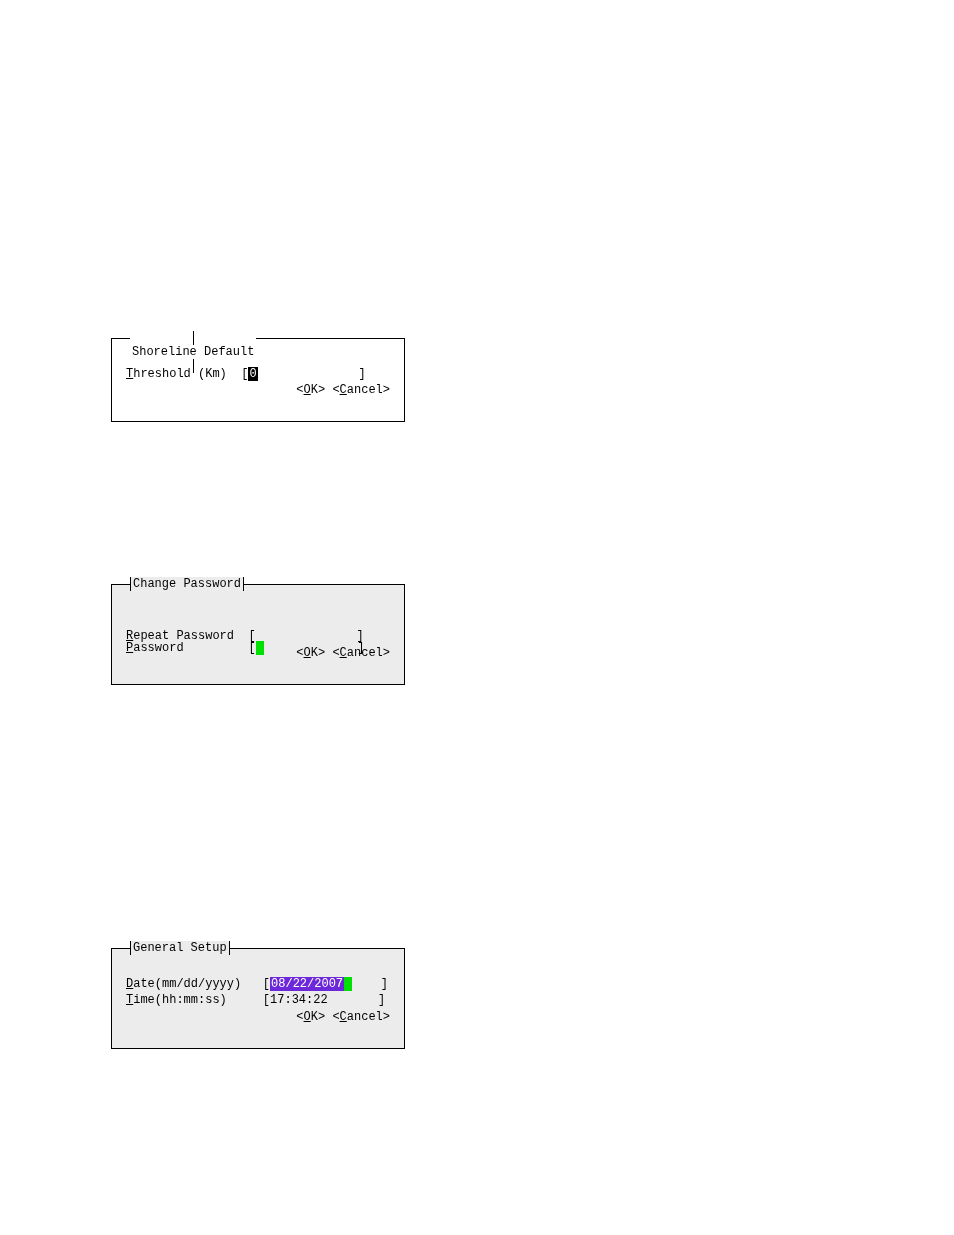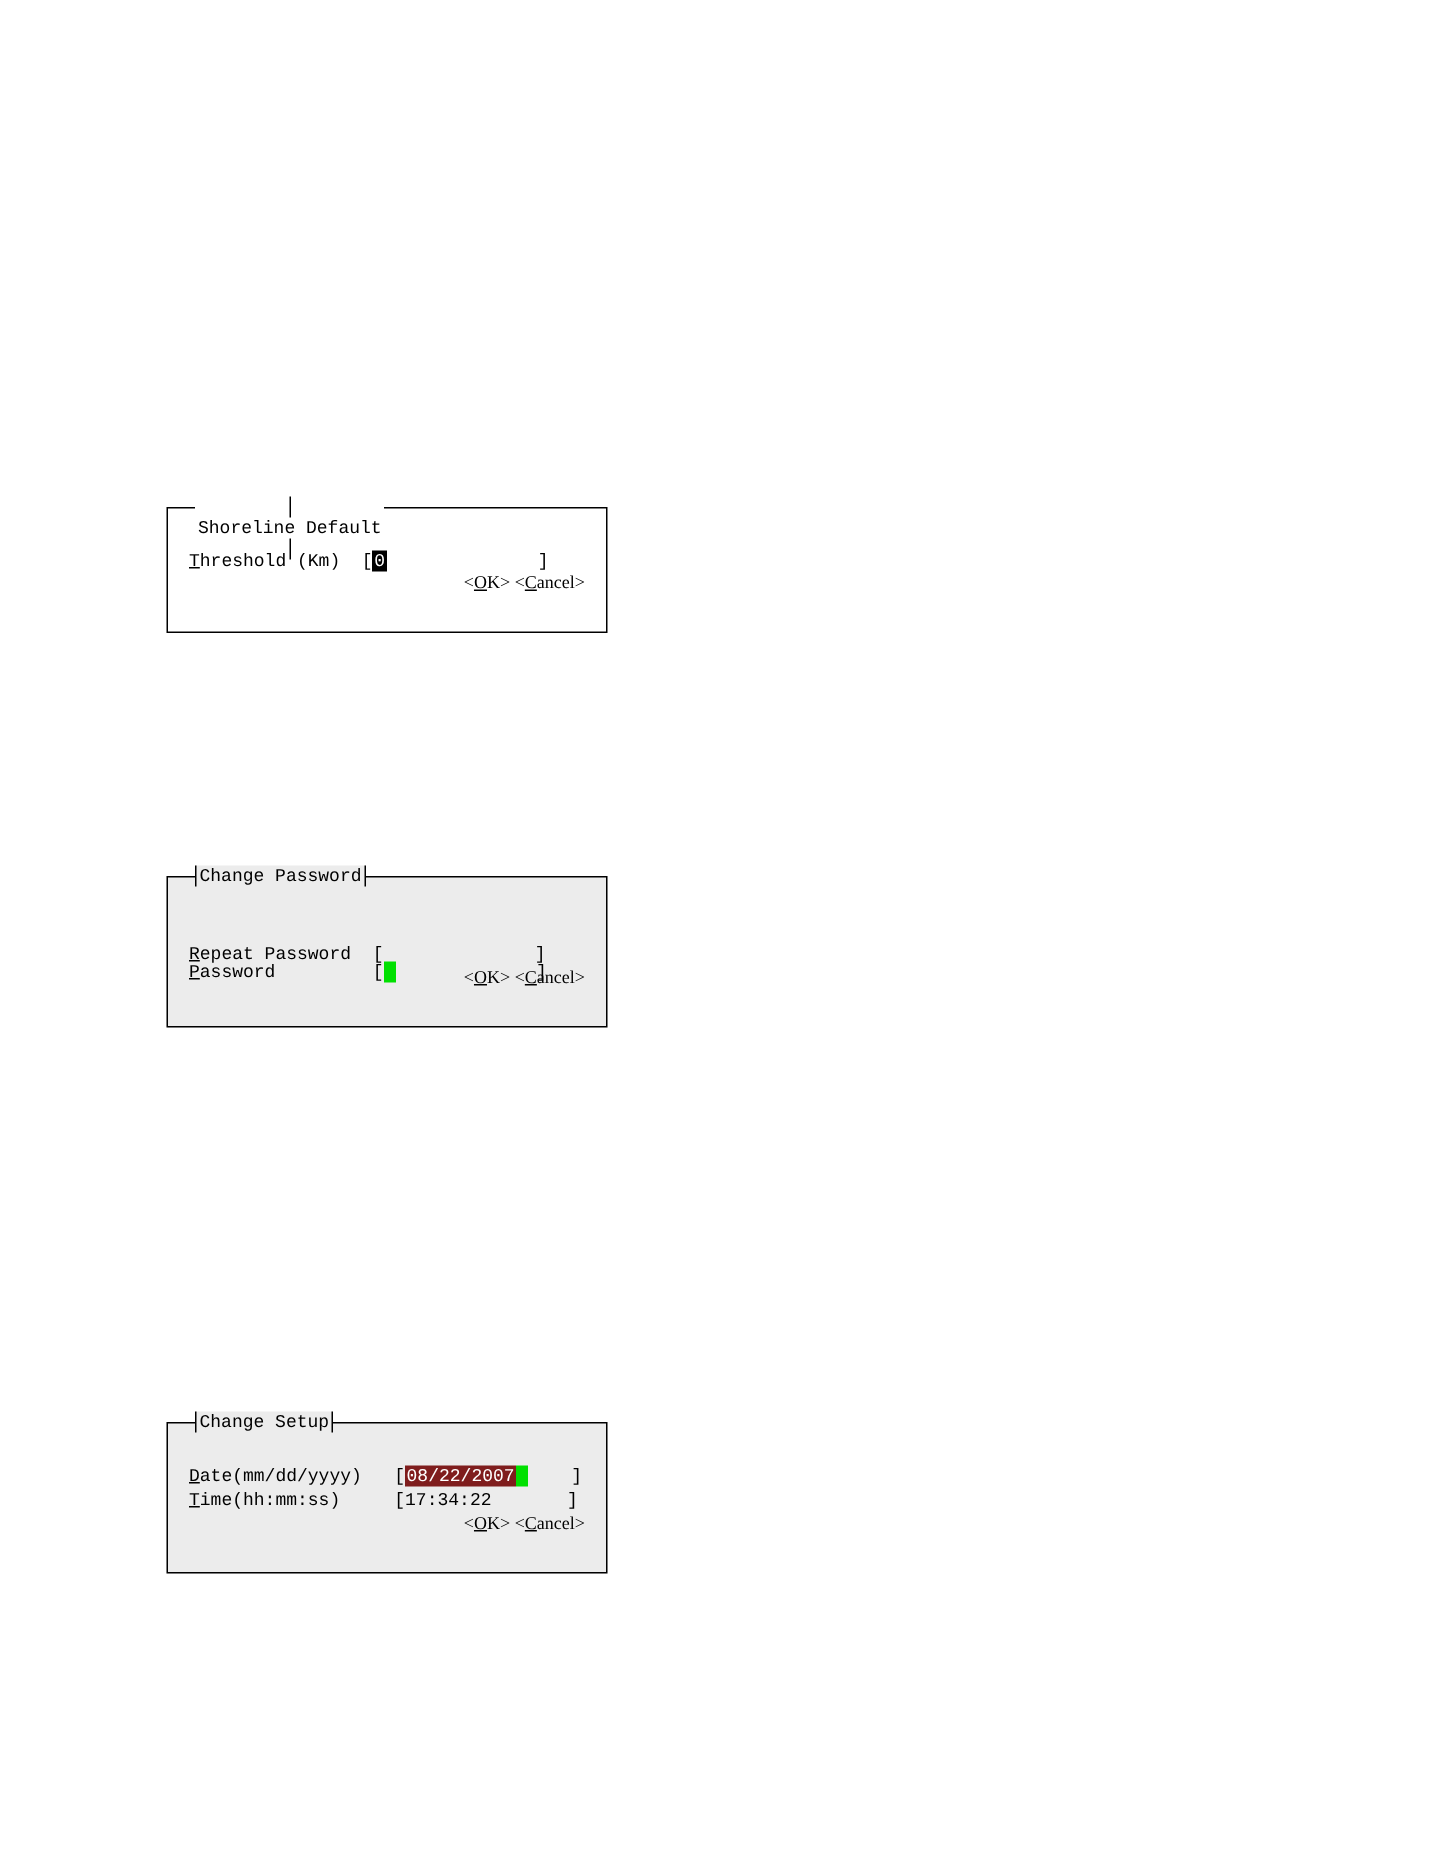--- a/index.html
+++ b/index.html
@@ -61,29 +61,28 @@
   }
   .gcursor {
     display: inline-block;
     background: #00e000;
     width: 8px;
     height: 14px;
     vertical-align: middle;
   }
   .sel {
     display: inline-block;
-    background: #7f1d1d;
+    background: #6d28d9;
     color: #fff;
     padding: 0 1px;
   }
   .btnrow {
     position: absolute;
     right: 14px;
     white-space: pre;
-    font-family: Liberation Serif, serif;
   }
 </style>
 </head>
 <body>
 
 <div class="page">
 
   <div class="dlg" style="left:111px; top:338px; width:294px; height:84px;">
     <div class="title-wrap white-bg" style="left:18px;flex-direction:column;">
       <span class="bar"></span>
@@ -111,21 +110,21 @@
       <span><span class="hot">R</span><span>epeat Password</span></span><span>  [</span><span>              </span><span>]</span>
     </div>
     <div class="btnrow" style="bottom:10px;">
       <span>&lt;<span class="hot">O</span><span>K</span>&gt;</span> <span>&lt;<span class="hot">C</span><span>ancel</span>&gt;</span>
     </div>
   </div>
 
   <div class="dlg grey" style="left:111px; top:948px; width:294px; height:101px;">
     <div class="title-wrap grey-bg" style="left:18px;">
       <span class="bar"></span>
-      <span class="lbl">Change Setup</span>
+      <span class="lbl">General Setup</span>
       <span class="bar"></span>
     </div>
     <div class="row" style="left:14px; top:28px;">
       <span><span class="hot">D</span><span>ate(mm/dd/yyyy)</span></span><span>   [</span><span class="sel">08/22/2007</span><span class="gcursor"></span><span>    ]</span>
     </div>
     <div class="row" style="left:14px; top:44px;">
       <span><span class="hot">T</span><span>ime(hh:mm:ss)</span></span><span>     [</span><span>17:34:22</span><span>       ]</span>
     </div>
     <div class="btnrow" style="bottom:10px;">
       <span>&lt;<span class="hot">O</span><span>K</span>&gt;</span> <span>&lt;<span class="hot">C</span><span>ancel</span>&gt;</span>

